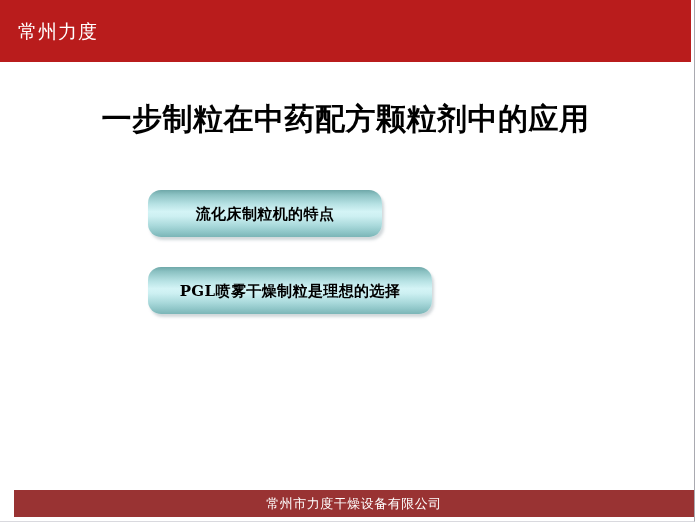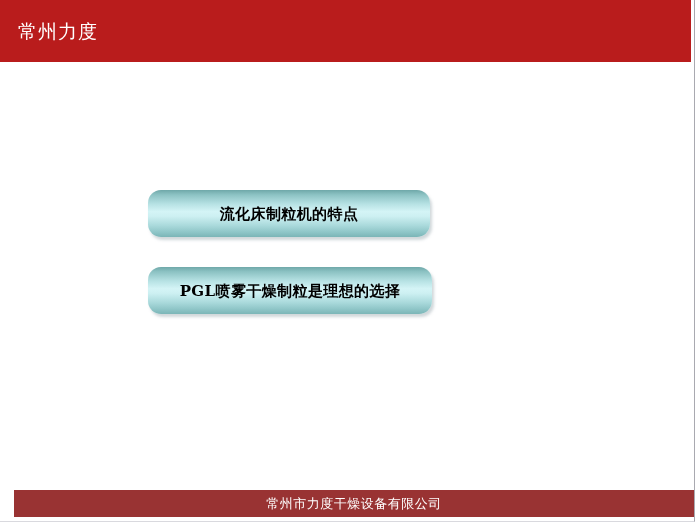--- a/index.html
+++ b/index.html
@@ -92,21 +92,21 @@
   .pill-label {
     font-family: "DejaVu Serif", "Liberation Serif", serif;
     font-weight: bold;
     font-size: 15px;
     line-height: 18px;
     color: #000000;
     letter-spacing: 0.4px;
     white-space: nowrap;
   }
 
-  .pill-1 { width: 282px; }
+  .pill-1 { width: 234px; }
   .pill-2 { width: 240px; }
   .pill-3 { width: 284px; }
 
   
   .footer-band {
     position: absolute;
     left: 14px;
     top: 490px;
     width: 680px;
     height: 27px;
@@ -126,20 +126,21 @@
 </style>
 </head>
 <body>
 
 <div class="slide">
 
   <div class="header-band">
     <div class="header-band-title">常州力度</div>
   </div>
 
+  <div class="slide-title">一步制粒在中药配方颗粒剂中的应用</div>
 
   <div class="btn-stack">
 
     <div class="pill pill-1">
       <span class="pill-label">流化床制粒机的特点</span>
     </div>
 
 
     <div class="pill pill-3">
       <span class="pill-label">PGL喷雾干燥制粒是理想的选择</span>

